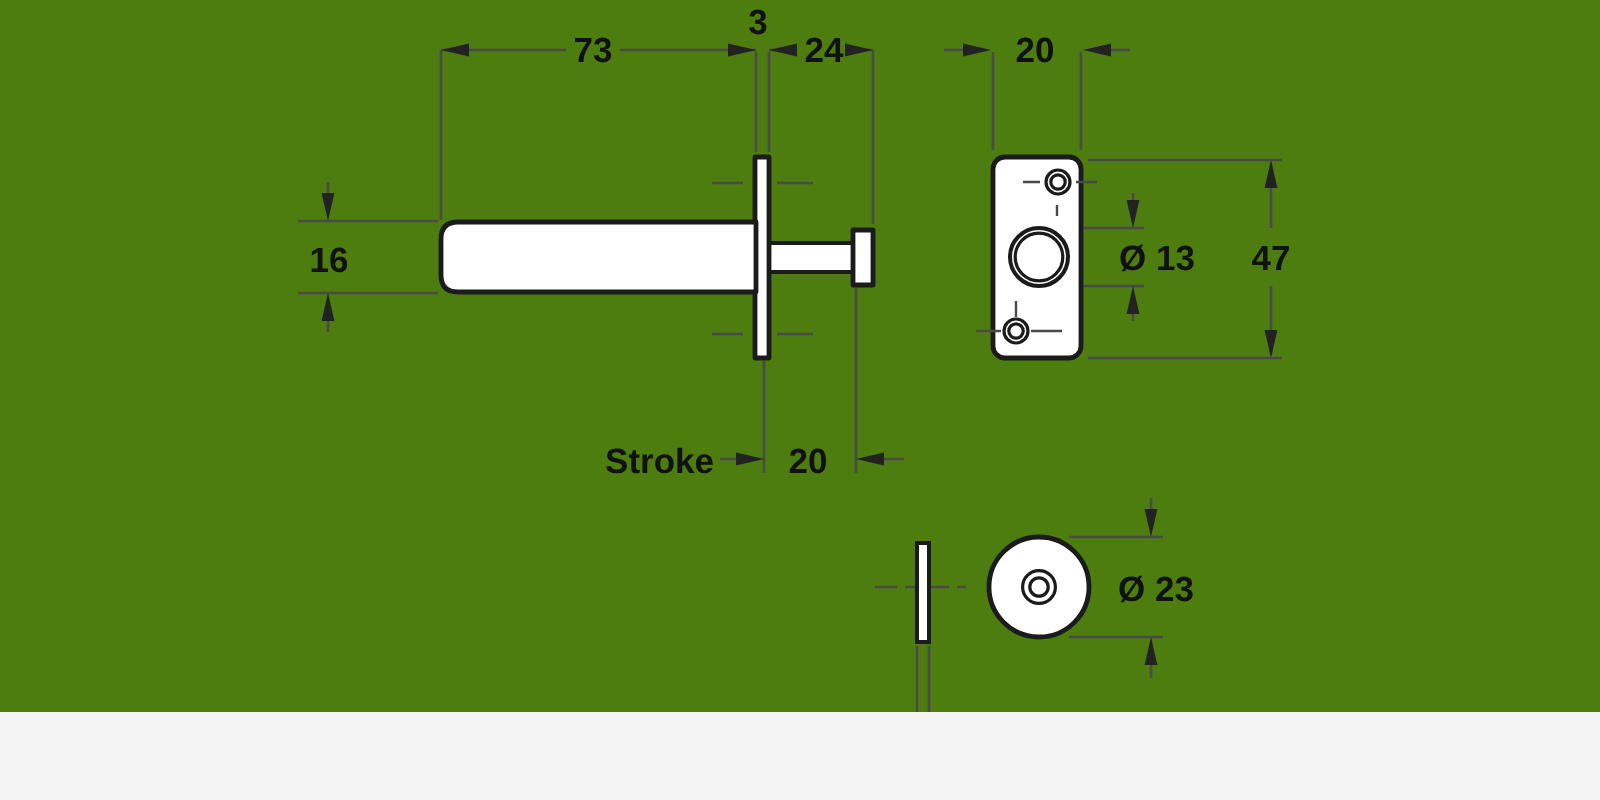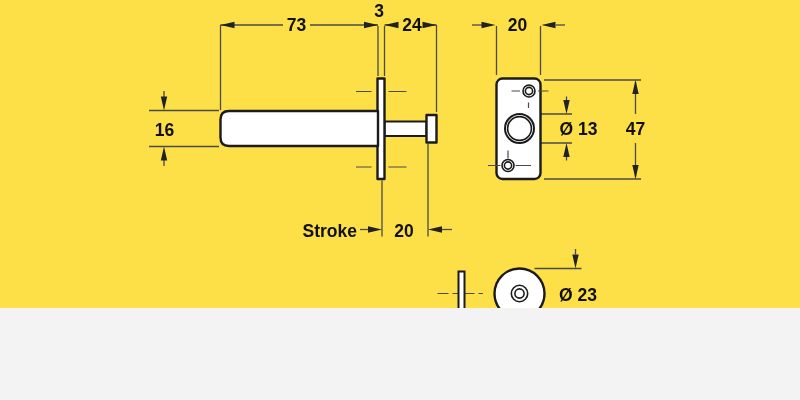--- a/index.html
+++ b/index.html
@@ -1,16 +1,16 @@
 <!DOCTYPE html>
 <html><head>
 <meta charset="utf-8">
 <style>
   html,body{margin:0;padding:0;background:#f3f3f3;}
-  .stage{width:800px;height:308px;background:#fde047;position:relative;overflow:hidden;
+  .stage{width:800px;height:356px;background:#4d7c0f;position:relative;overflow:hidden;
          font-family:"Liberation Sans", sans-serif;text-decoration:underline;}
   svg{display:block;}
   .obj{fill:#ffffff;stroke:#1b1b1b;stroke-width:2.4;stroke-linejoin:round;}
   .obj-med{fill:#ffffff;stroke:#1b1b1b;stroke-width:2;}
   .obj-thin{fill:none;stroke:#1b1b1b;stroke-width:1.6;}
   .dim{fill:none;stroke:#4a4a4a;stroke-width:1.3;}
   .cl{fill:none;stroke:#4a4a4a;stroke-width:1.2;}
   .ah{fill:#222222;stroke:none;}
   .lbl{font-family:"Liberation Sans", sans-serif;font-weight:bold;font-size:17.5px;
        fill:#111111;text-anchor:middle;}

